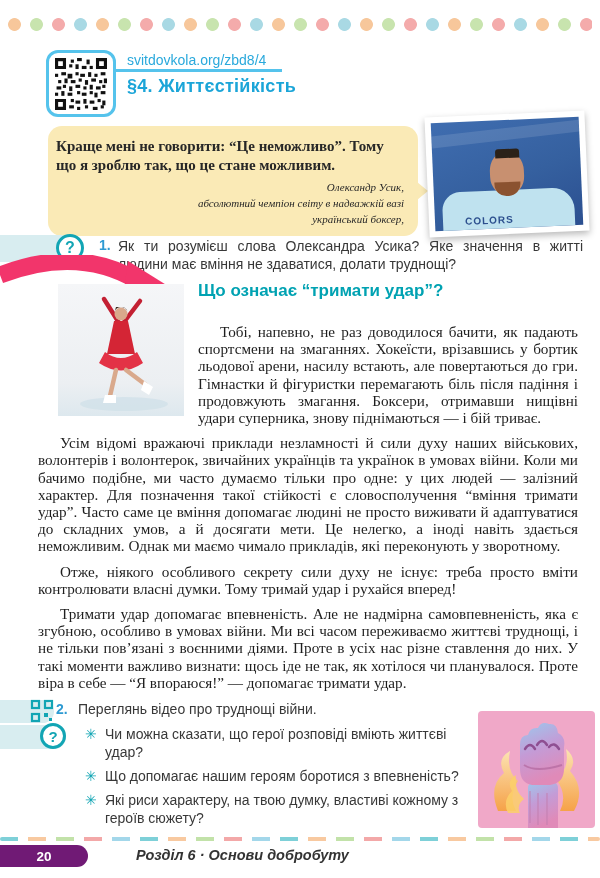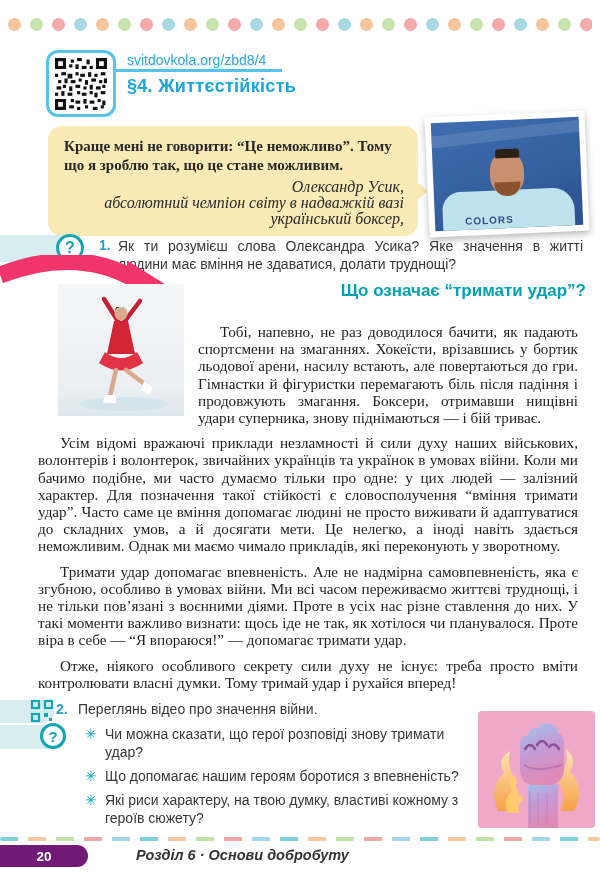--- a/index.html
+++ b/index.html
@@ -19,26 +19,26 @@
   
   .qr-box { position:absolute; top:50px; left:46px; width:70px; height:67px;
     border:3px solid #55c3ec; border-radius:12px; background:#fff;
     display:flex; align-items:center; justify-content:center; }
   .hline { position:absolute; top:69px; left:114px; width:168px; height:3px; background:#55c3ec; }
   .url { position:absolute; top:52px; left:127px; font-size:14px; color:#2aa9dc; text-decoration:none; }
   .page-title { position:absolute; top:76px; left:127px; font-size:18px; font-weight:bold; color:#1ba5d8; letter-spacing:.3px; }
 
   
   .quote { position:absolute; top:126px; left:48px; width:370px; min-height:100px;
-    background:#faeab6; border-radius:14px; padding:11px 14px 9px 16px;
+    background:#faeab6; border-radius:14px; padding:11px 14px 9px 8px;
     font-family:"Liberation Serif", serif; color:#272727; }
   .quote:after { content:""; position:absolute; right:-10px; top:56px; width:0; height:0;
     border-top:9px solid transparent; border-bottom:9px solid transparent; border-left:11px solid #faeab6; }
   .quote-text { font-size:15px; font-weight:bold; line-height:19px; }
-  .quote-attr { margin-top:4px; font-size:16px; font-style:italic; line-height:16px; text-align:right; }
+  .quote-attr { margin-top:4px; font-size:11px; font-style:italic; line-height:16px; text-align:right; }
 
   
   .photo { position:absolute; top:114px; left:427px; width:160px; height:120px; background:#fff;
     padding:6px; box-shadow:0 3px 7px rgba(0,0,0,.28); transform:rotate(-2.5deg); }
   .photo-inner { position:relative; width:100%; height:100%; overflow:hidden;
     background:linear-gradient(160deg,#3f6db0 0%,#35609f 55%,#2b4f90 100%); }
   .p-streak { position:absolute; top:8px; left:0; width:100%; height:12px; background:rgba(255,255,255,.12); transform:rotate(-4deg); }
   .p-shirt { position:absolute; bottom:-6px; left:8px; width:132px; height:44px; background:#bfe2ef; border-radius:18px 22px 0 0; }
   .p-head { position:absolute; bottom:34px; left:57px; width:34px; height:42px; background:#c89070; border-radius:45% 45% 42% 42%; }
   .p-hair { position:absolute; bottom:70px; left:63px; width:24px; height:9px; background:#2b2118; border-radius:3px 3px 0 0; }
@@ -57,21 +57,21 @@
   .t1-text { position:absolute; top:237px; left:118px; width:465px; font-size:14px; line-height:18px; color:#383838; text-align:justify; }
 
   
   .arrow { position:absolute; top:255px; left:0; }
 
   
   .article { position:absolute; top:281px; left:30px; width:556px;
     font-family:"Liberation Serif", serif; font-size:15.2px; line-height:17.2px; color:#1e1e1e; text-align:justify; }
   .skater { float:left; width:126px; height:132px; margin:3px 14px 4px 28px; }
   .art-heading { font-family:"Liberation Sans", sans-serif; font-size:17px; font-weight:bold;
-    color:#00a2b2; text-align:right; line-height:20px; margin-bottom:22px; }
+    color:#00a2b2; text-align:left; line-height:20px; margin-bottom:22px; }
   .article p { text-indent:22px; margin:8px;font-family:Liberation Serif, serif; }
 
   
   .t2-strip1 { position:absolute; top:700px; left:0; width:54px; height:23px; background:#d8edf0; border-radius:0 12px 12px 0; }
   .t2-strip2 { position:absolute; top:725px; left:0; width:66px; height:24px; background:#d8edf0; border-radius:0 12px 12px 0; }
   .t2-qricon { position:absolute; top:699px; left:30px; }
   .q2-icon { top:723px; left:40px; width:26px; height:26px; font-size:15px; }
   .t2-num { top:701px; left:56px; }
   .t2-text { position:absolute; top:701px; left:78px; width:400px; font-size:14px; color:#383838; }
   .bullets { position:absolute; top:725px; left:85px; width:382px; }
@@ -214,45 +214,45 @@
       <path d="M56 37 L70 37 L77 70 L49 70 Z" fill="#d42535"></path>
       <path d="M47 68 Q63 80 79 68 L85 79 Q63 94 41 79 Z" fill="#e33246"></path>
       <path d="M58 86 L52 112" stroke="#d9a98c" stroke-width="4.5" stroke-linecap="round"></path>
       <path d="M68 86 L88 101" stroke="#d9a98c" stroke-width="4.5" stroke-linecap="round"></path>
       <path d="M47 111 L58 111 L58 119 L45 119 Z" fill="#ffffff"></path>
       <path d="M86 97 L95 103 L91 111 L83 106 Z" fill="#ffffff"></path>
     </svg>
     <div class="art-heading">Що означає “тримати удар”?</div>
     <p>Тобі, напевно, не раз доводилося бачити, як падають спортсмени на змаганнях. Хокеїсти, врізавшись у бортик льодової арени, насилу встають, але повертаються до гри. Гімнастки й фігуристки перемагають біль після падіння і продовжують змагання. Боксери, отримавши нищівні удари суперника, знову піднімаються — і бій триває.</p>
     <p>Усім відомі вражаючі приклади незламності й сили духу наших військових, волонтерів і волонтерок, звичайних українців та українок в умовах війни. Коли ми бачимо подібне, ми часто думаємо тільки про одне: у цих людей — залізний характер. Для позначення такої стійкості є словосполучення “вміння тримати удар”. Часто саме це вміння допомагає людині не просто виживати й адаптуватися до складних умов, а й досягати мети. Це нелегко, а іноді навіть здається неможливим. Однак ми маємо чимало прикладів, які переконують у зворотному.</p>
+    <p>Отже, ніякого особливого секрету сили духу не існує: треба просто вміти контролювати власні думки. Тому тримай удар і рухайся вперед!</p>
     <p>Тримати удар допомагає впевненість. Але не надмірна самовпевненість, яка є згубною, особливо в умовах війни. Ми всі часом переживаємо життєві труднощі, і не тільки пов’язані з воєнними діями. Проте в усіх нас різне ставлення до них. У такі моменти важливо визнати: щось іде не так, як хотілося чи планувалося. Проте віра в себе — “Я впораюся!” — допомагає тримати удар.</p>
-    <p>Отже, ніякого особливого секрету сили духу не існує: треба просто вміти контролювати власні думки. Тому тримай удар і рухайся вперед!</p>
   </div>
 
   <div class="t2-strip1"></div>
   <div class="t2-strip2"></div>
   <svg class="t2-qricon" width="24" height="24" viewBox="0 0 24 24">
     <g fill="none" stroke="#12a5b4" stroke-width="2.2">
       <rect x="2" y="2" width="7" height="7"></rect>
       <rect x="15" y="2" width="7" height="7"></rect>
       <rect x="2" y="15" width="7" height="7"></rect>
     </g>
     <rect x="14" y="14" width="4" height="4" fill="#12a5b4"></rect>
     <rect x="19" y="19" width="3" height="3" fill="#12a5b4"></rect>
   </svg>
   <div class="q-bubble q2-icon">
     <span>?</span>
   </div>
   <div class="task-num t2-num">2.</div>
-  <div class="t2-text">Переглянь відео про значення війни.</div>
+  <div class="t2-text">Переглянь відео про труднощі війни.</div>
 
   <div class="bullets">
     <div class="bullet-row">
       <span class="bullet-glyph">✳</span>
-      <span class="bullet-text">Чи можна сказати, що герої розповіді знову тримати удар?</span>
+      <span class="bullet-text">Чи можна сказати, що герої розповіді вміють життєві удар?</span>
     </div>
     <div class="bullet-row">
       <span class="bullet-glyph">✳</span>
       <span class="bullet-text">Що допомагає нашим героям боротися з впевненість?</span>
     </div>
     <div class="bullet-row">
       <span class="bullet-glyph">✳</span>
       <span class="bullet-text">Які риси характеру, на твою думку, властиві кожному з героїв сюжету?</span>
     </div>
   </div>

